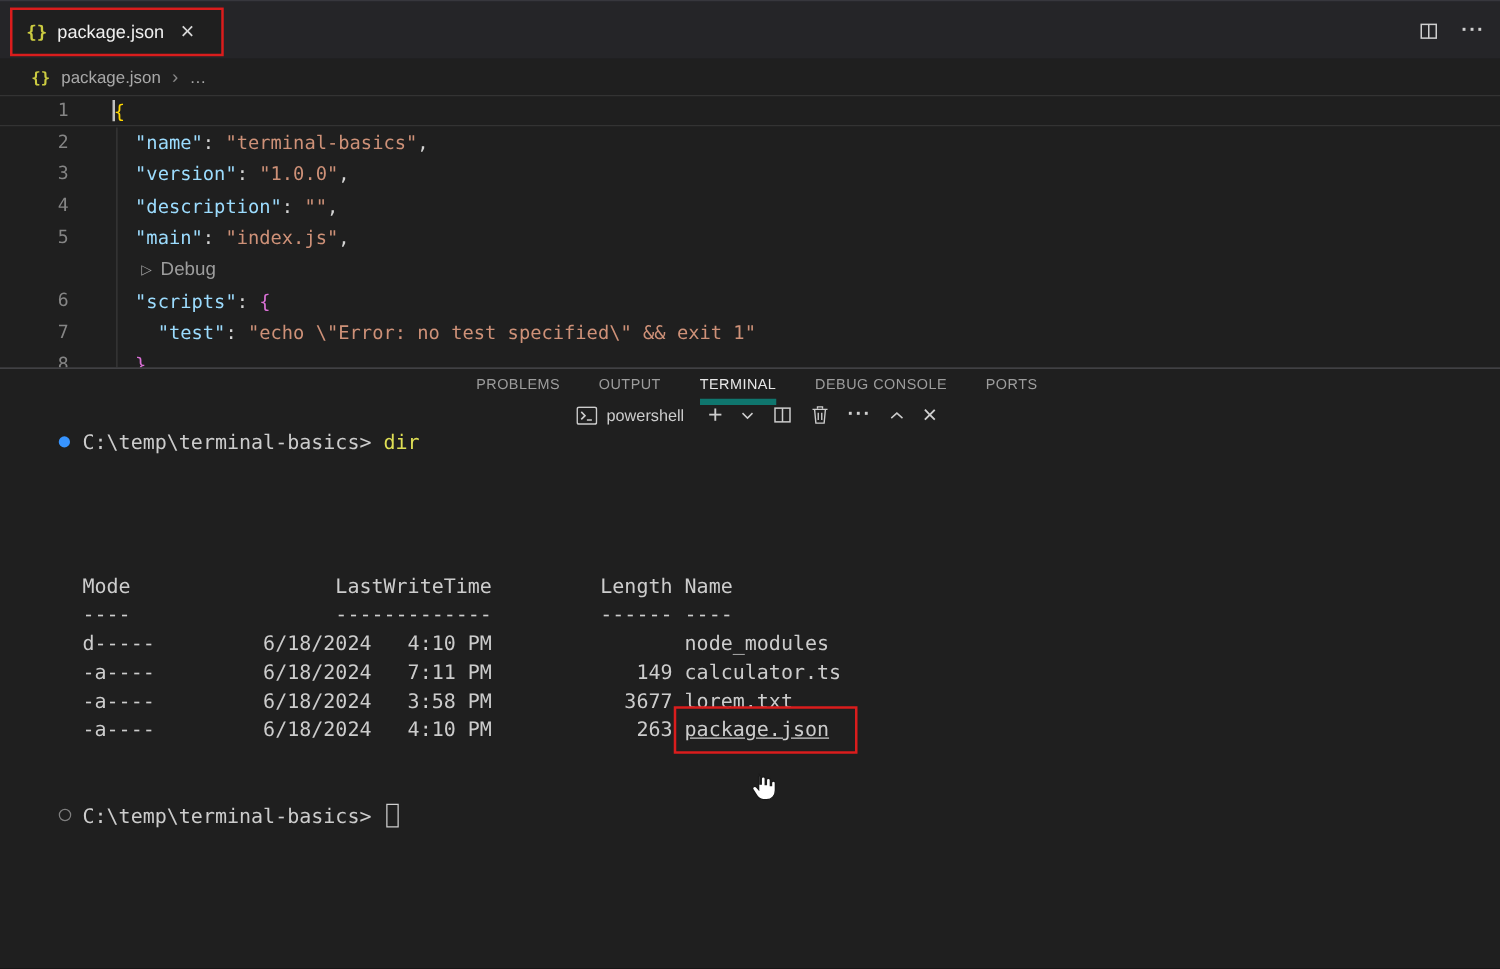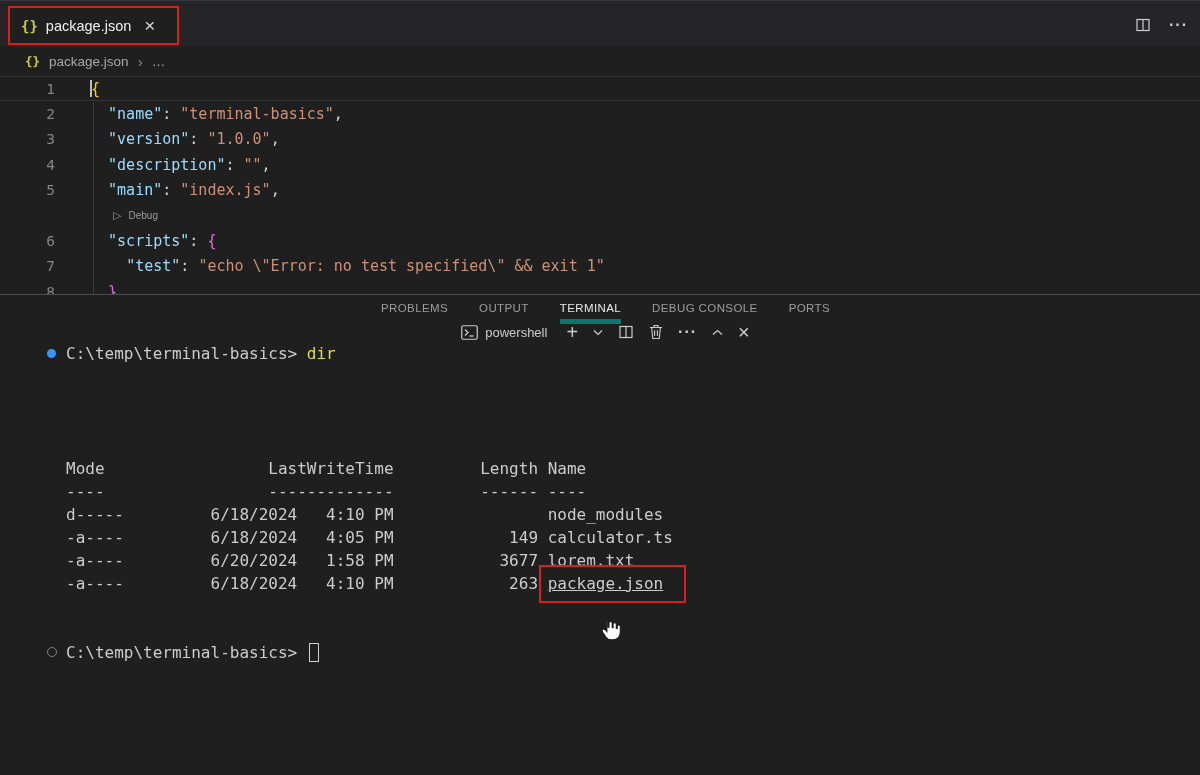--- a/index.html
+++ b/index.html
@@ -36,21 +36,21 @@
           font-family:"DejaVu Sans Mono",monospace;font-size:15px;background:var(--editor-bg);}
   .indent-guide{position:absolute;left:93px;top:26px;bottom:-12px;width:1px;background:#3a3a3a;}
   .code-line{height:25.4px;display:flex;align-items:center;box-sizing:border-box;position:relative;}
   .code-line.current{border-top:1px solid rgba(255,255,255,.09);border-bottom:1px solid rgba(255,255,255,.09);}
   .gutter{flex:0 0 55px;text-align:right;color:#858585;font-size:14.5px;}
   .code-text{margin-left:35px;white-space:pre;color:#d4d4d4;}
   .tk-key{color:#9cdcfe}.tk-str{color:#ce9178}.tk-b1{color:#ffd700}.tk-b2{color:#da70d6}
   .cursor-bar{display:inline-block;width:2px;height:17px;background:#c0c0c0;vertical-align:-3px;margin-right:-1px;}
   .lens-row{padding-left:113px;display:flex;align-items:center;gap:7px;height:25.4px;box-sizing:border-box;}
   .lens-icon{color:#9d9d9d;font-size:11px;font-family:"DejaVu Sans",sans-serif;}
-  .lens-label{color:#9d9d9d;font-size:10px;font-family:"Liberation Sans",sans-serif;cursor:pointer;}
+  .lens-label{color:#9d9d9d;font-size:15px;font-family:"Liberation Sans",sans-serif;cursor:pointer;}
   
   .panel{position:absolute;top:294px;left:0;right:0;bottom:0;background:var(--editor-bg);border-top:1px solid #4e4e52;box-sizing:border-box;}
   .panel-header{height:40px;display:flex;align-items:center;justify-content:space-between;padding:0 14px 0 25px;flex-direction:column;}
   .panel-tabs{display:flex;gap:31px;}
   .panel-tab{font-size:11.5px;letter-spacing:.4px;color:#9d9d9d;padding:7px 0 6px 0;cursor:pointer;}
   .panel-tab.active{color:#e7e7e7;border-bottom:5px solid #0f766e;padding-bottom:5px;}
   .panel-actions{display:flex;align-items:center;gap:15px;color:var(--fg);}
   .shell-chip{display:flex;align-items:flex-start;gap:7px;font-size:13px;color:var(--fg);margin-right:4px;}
   .plus{font-size:20px;font-weight:300;line-height:14px;color:var(--fg);}
   .chev{display:flex;align-items:center;}
@@ -192,22 +192,22 @@
     </div>
     <div class="terminal">
         <div class="term-line"><span class="deco filled"></span><span>C:\temp\terminal-basics&gt; </span><span class="tk-cmd">dir</span></div>
         <div class="term-line"></div>
         <div class="term-line"></div>
         <div class="term-line"></div>
         <div class="term-line"></div>
         <div class="term-line"><span>Mode                 LastWriteTime         Length Name</span></div>
         <div class="term-line"><span>----                 -------------         ------ ----</span></div>
         <div class="term-line"><span>d-----         6/18/2024   4:10 PM                node_modules</span></div>
-        <div class="term-line"><span>-a----         6/18/2024   4:05 PM            149 calculator.ts</span></div>
-        <div class="term-line"><span>-a----         6/20/2024   1:58 PM           3677 lorem.txt</span></div>
+        <div class="term-line"><span>-a----         6/18/2024   7:11 PM            149 calculator.ts</span></div>
+        <div class="term-line"><span>-a----         6/18/2024   3:58 PM           3677 lorem.txt</span></div>
         <div class="term-line"><span>-a----         6/18/2024   4:10 PM            263 </span><span class="link boxed">package.json</span></div>
         <div class="term-line"></div>
         <div class="term-line"></div>
         <div class="term-line"><span class="deco open"></span><span>C:\temp\terminal-basics&gt; </span><span class="block-cursor"></span></div>
       </div>
   </div>
 
   <span class="hand-cursor">
     <svg width="24" height="26" viewBox="0 0 24 26">
         <path d="M8.5 2.5c.9 0 1.6.7 1.6 1.6v6.2h.9V6c0-.9.7-1.6 1.6-1.6s1.6.7 1.6 1.6v4.6h.9V7.2c0-.9.7-1.6 1.6-1.6s1.6.7 1.6 1.6v4.2h.9v-1.9c0-.9.7-1.6 1.5-1.6.9 0 1.6.7 1.6 1.6v5.6c0 4.3-2.7 7.6-7 7.6h-2.1c-2.7 0-4.3-1.1-5.6-3l-3.2-4.9c-.5-.8-.3-1.9.5-2.4.8-.5 1.7-.3 2.3.3l1.7 1.9V4.1c0-.9.7-1.6 1.6-1.6z" fill="#ffffff" stroke="#1a1a1a" stroke-width="1.1"></path>

